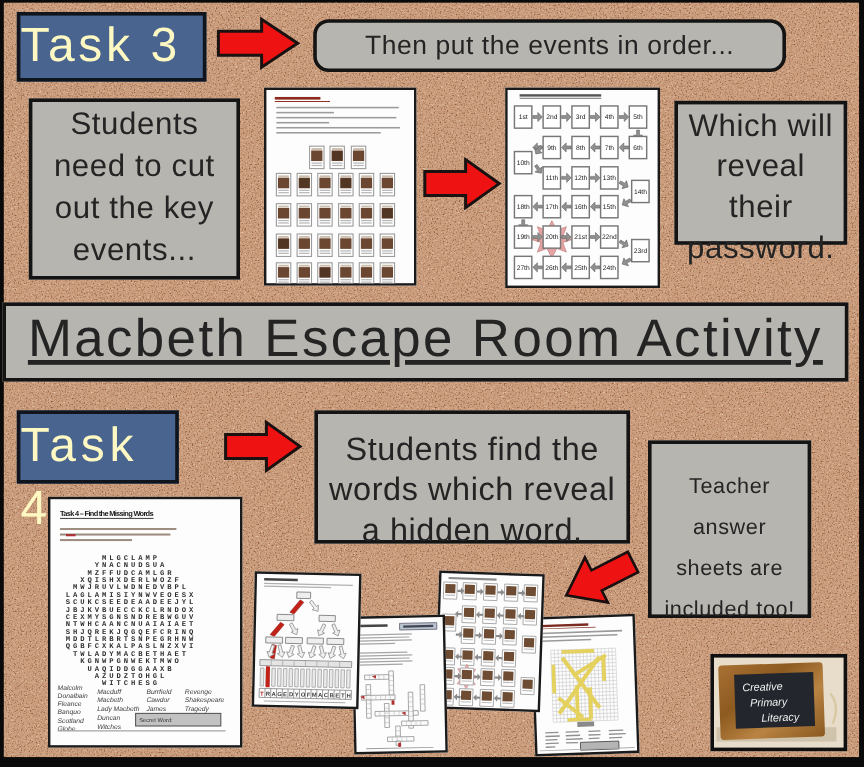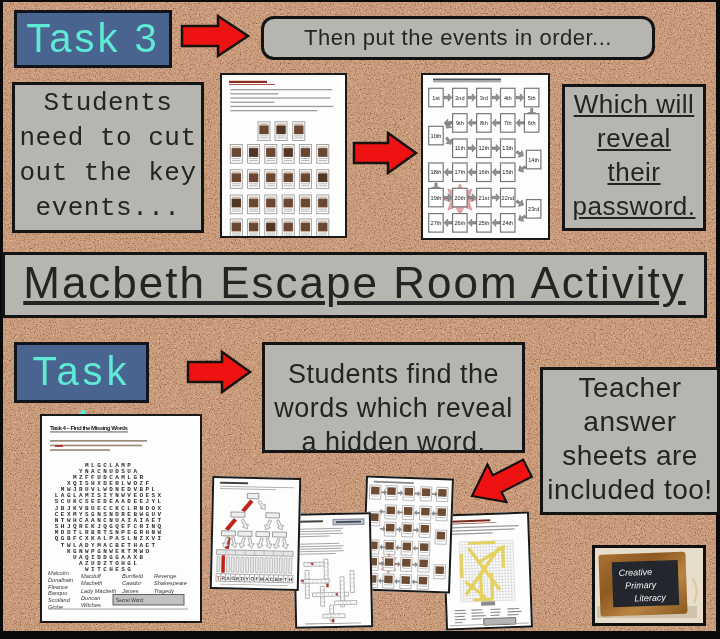--- a/index.html
+++ b/index.html
@@ -1,18 +1,18 @@
 <!DOCTYPE html>
 <html><head><meta charset="utf-8">
 <style>
 html,body{margin:0;padding:0;}
 body{width:720px;height:639px;position:relative;overflow:hidden;background:#0a0a0a;font-family:"Liberation Sans",sans-serif;}
 #cork{position:absolute;left:3px;top:2px;width:713px;height:629px;}
 .gbox{position:absolute;background:#b7b5af;border:3px solid #141414;color:#242424;text-align:center;box-sizing:border-box;}
-.bluebox{position:absolute;background:#49648f;border:3px solid #10141c;color:#5eead4;text-align:center;box-sizing:border-box;}
+.bluebox{position:absolute;background:#49648f;border:3px solid #10141c;color:#fef9c3;text-align:left;box-sizing:border-box;}
 .ws{position:absolute;background:#fdfdfd;border:2px solid #1a1a1a;box-sizing:border-box;}
 svg.arrow{position:absolute;}
 </style>
 </head>
 <body>
 <svg id="cork">
  <defs>
   <filter id="ct" x="0" y="0" width="100%" height="100%">
     <feTurbulence type="fractalNoise" baseFrequency="0.8" numOctaves="3" seed="11" result="n"></feTurbulence>
     <feColorMatrix in="n" type="matrix" values="0 0 0 0 0  0 0 0 0 0  0 0 0 0 0  0 0 0 2.4 -1.25" result="m"></feColorMatrix>
@@ -30,21 +30,21 @@
  <rect width="713" height="629" filter="url(#ct)" opacity="0.85"></rect>
  <rect width="713" height="629" filter="url(#ct2)" opacity="0.9"></rect>
 </svg>
 
 <div class="bluebox" style="left:14px;top:10px;width:158px;height:58px;font-size:40px;line-height:50px;letter-spacing:3px;">Task 3</div>
 <svg class="arrow" style="left:180px;top:13px;" width="72" height="46" viewBox="0 0 72 46">
  <polygon points="2,13 38,13 38,3 68,23 38,43 38,33 2,33" fill="#ee1212" stroke="#1a1111" stroke-width="2.5"></polygon>
 </svg>
 <div class="gbox" style="left:261px;top:16px;width:394px;height:44px;font-size:22px;line-height:38px;letter-spacing:0.5px;border-radius:13px;">Then put the events in order...</div>
 
-<div class="gbox" style="left:12px;top:82px;width:192px;height:151px;font-size:26px;line-height:35px;padding-top:1px;letter-spacing:0.5px;font-family:Liberation Mono, monospace;">Students<br>need to cut<br>out the key<br>events...</div>
+<div class="gbox" style="left:24px;top:82px;width:176px;height:151px;font-size:26px;line-height:35px;padding-top:1px;letter-spacing:0.5px;">Students<br>need to cut<br>out the key<br>events...</div>
 
 <div class="ws" id="ws1" style="left:220px;top:73px;width:127px;height:165px;">
 <svg width="123" height="161" viewBox="0 0 123 161" style="display:block">
 <defs>
 <g id="card">
  <rect x="0" y="0" width="12" height="18.7" fill="#fff" stroke="#9a9a9a" stroke-width="0.9"></rect>
  <rect x="1.6" y="1.6" width="8.8" height="1.6" fill="#cdbfae"></rect>
  <rect x="1.3" y="3.6" width="9.4" height="8.8" fill="#6b4630"></rect>
  <rect x="1.6" y="13.6" width="8.8" height="1" fill="#b5b5b5"></rect>
  <rect x="1.6" y="15.6" width="8.8" height="1" fill="#b5b5b5"></rect>
@@ -200,31 +200,31 @@
         <text x="60.9" y="149.8">25th</text>
 <use href="#ob" x="77.5" y="138.6"></use>
         <text x="84.8" y="149.8">24th</text>
 <use href="#al" x="21" y="144"></use>
         <use href="#al" x="45" y="144"></use>
         <use href="#al" x="69" y="144"></use>
 </g>
 </svg>
 </div>
 
-<div class="gbox" style="left:562px;top:84px;width:144px;height:147px;font-size:26px;line-height:34px;padding-top:0px;letter-spacing:0.5px;text-decoration:underline;">Which will<br>reveal<br>their<br>password.</div>
+<div class="gbox" style="left:562px;top:84px;width:144px;height:120px;font-size:26px;line-height:34px;padding-top:0px;letter-spacing:0.5px;">Which will<br>reveal<br>their<br>password.</div>
 
 <div class="gbox" style="left:2px;top:252px;width:705px;height:66px;font-size:44px;line-height:56px;letter-spacing:2px;text-decoration:underline;">Macbeth Escape Room Activity</div>
 
 <div class="bluebox" style="left:14px;top:342px;width:135px;height:61px;font-size:40px;line-height:53px;letter-spacing:4px;">Task 4</div>
 <svg class="arrow" style="left:186px;top:349px;" width="68" height="46" viewBox="0 0 68 46">
  <polygon points="2,13 36,13 36,3 64,23 36,43 36,33 2,33" fill="#ee1212" stroke="#1a1111" stroke-width="2.5"></polygon>
 </svg>
 <div class="gbox" style="left:262px;top:342px;width:263px;height:111px;font-size:27px;line-height:34px;padding-top:12px;letter-spacing:0.5px;">Students find the<br>words which reveal<br>a hidden word.</div>
 
-<div class="gbox" style="left:540px;top:367px;width:180px;height:148px;font-size:28px;line-height:34px;padding-top:1px;letter-spacing:0.5px;">Teacher<br>answer<br>sheets are<br>included too!</div>
+<div class="gbox" style="left:540px;top:367px;width:136px;height:148px;font-size:18px;line-height:34px;padding-top:18px;letter-spacing:0.5px;">Teacher<br>answer<br>sheets are<br>included too!</div>
 
 <div class="ws" id="ws3" style="left:40px;top:414px;width:162px;height:209px;">
 <svg width="158" height="205" viewBox="0 0 158 205" style="display:block;font-family:'Liberation Sans',sans-serif;">
 <text x="8" y="14" font-size="6.2" font-weight="bold" fill="#1a1a1a" textLength="78">Task 4 – Find the Missing Words</text>
 <rect x="8" y="15.6" width="78" height="0.7" fill="#1a1a1a"></rect>
 <g fill="#9c8d7f">
 <rect x="8" y="24" width="97" height="1.7"></rect>
 <rect x="8" y="28.6" width="92" height="1.7"></rect>
 <rect x="8" y="33.2" width="60" height="1.7"></rect>
 </g>

